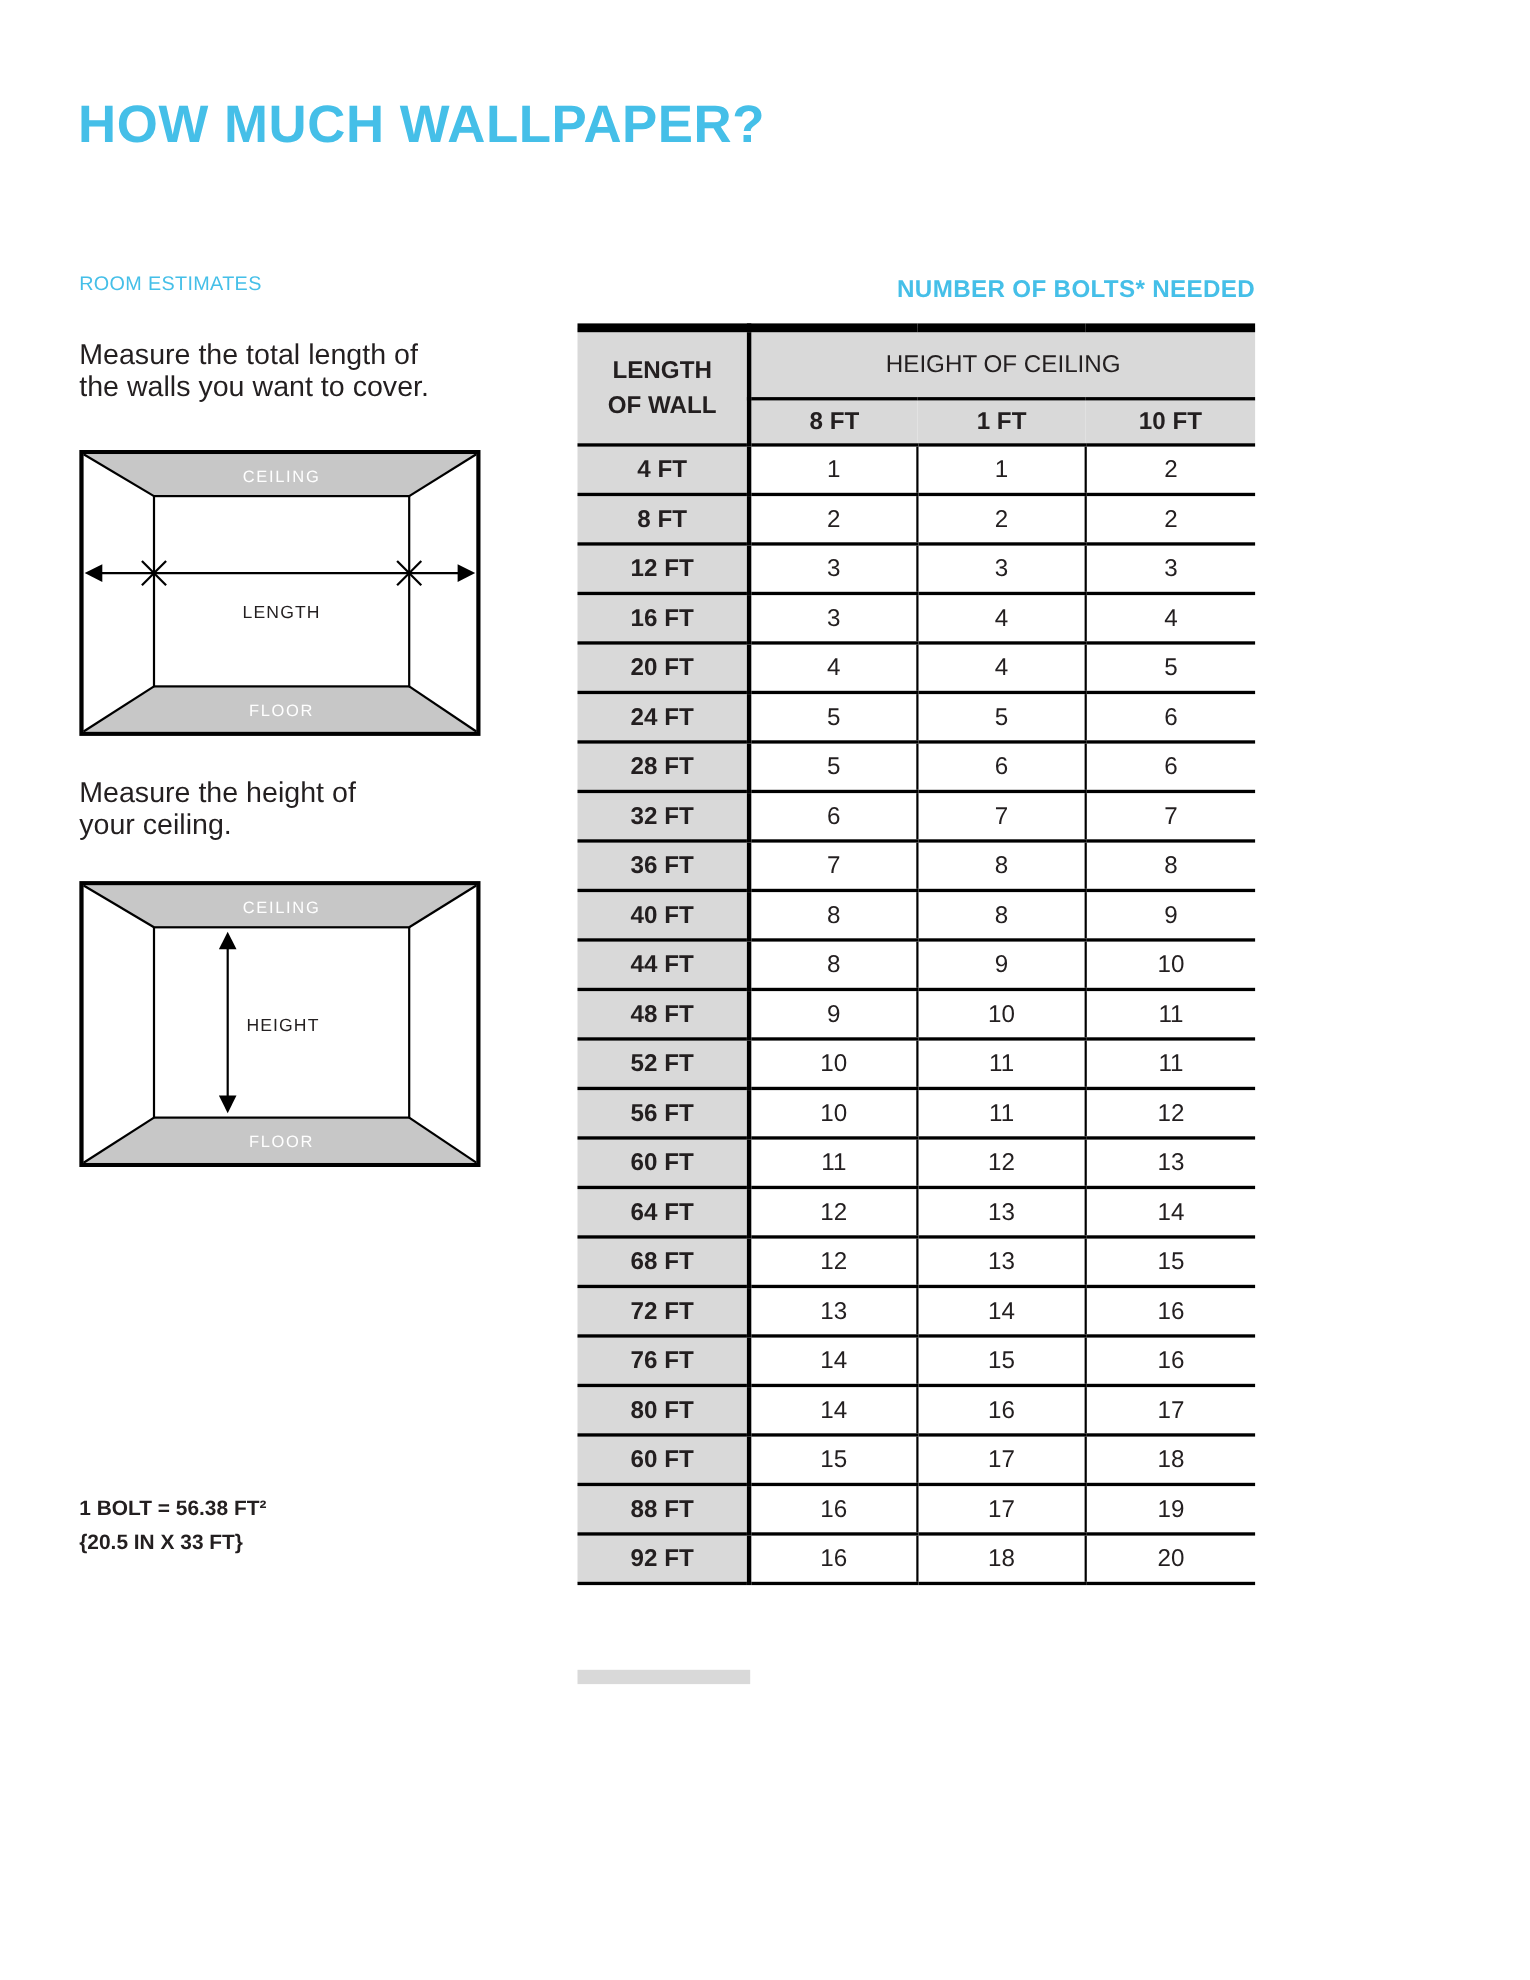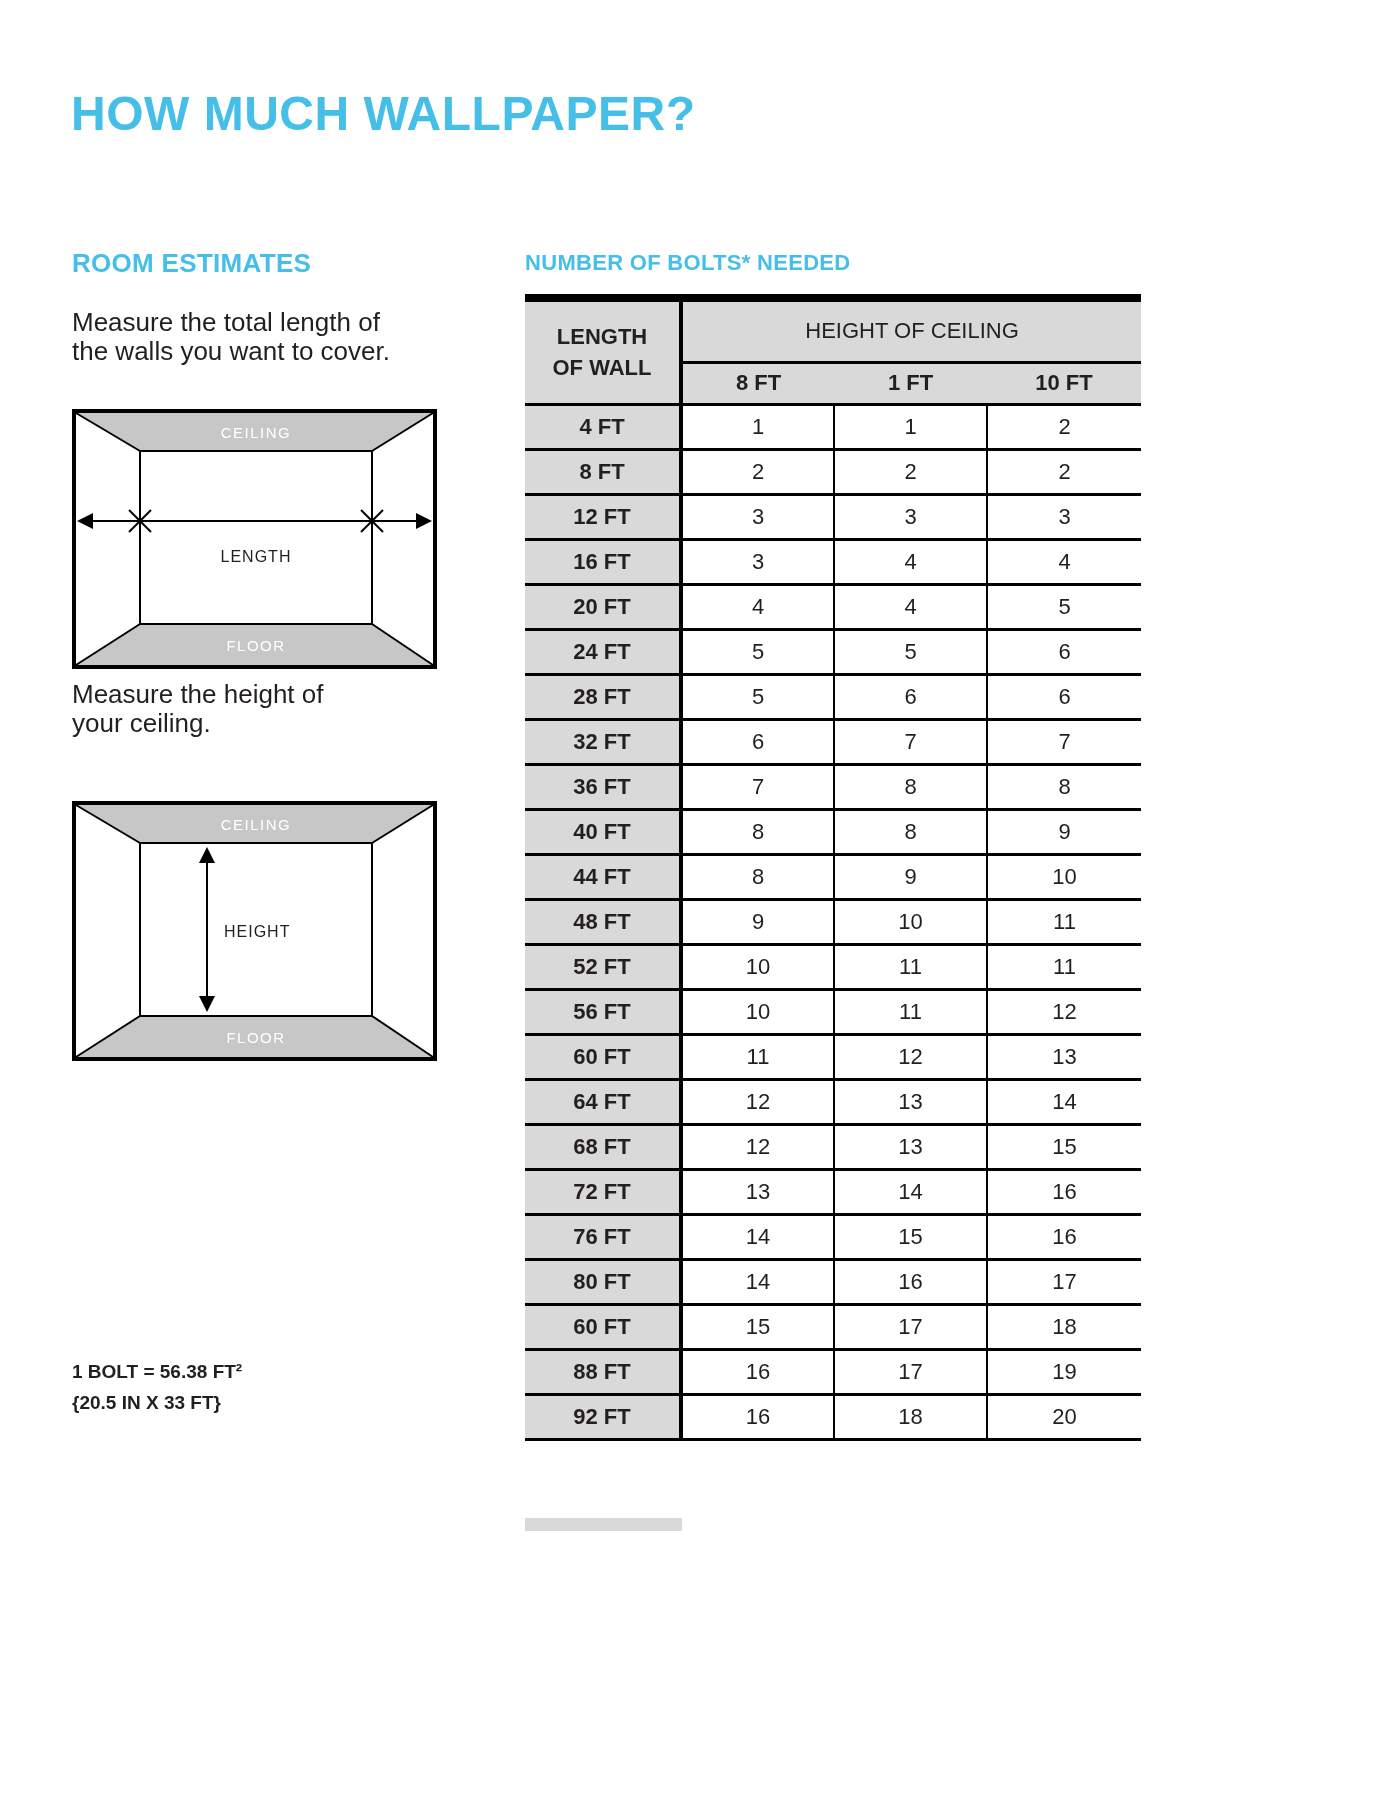--- a/index.html
+++ b/index.html
@@ -23,49 +23,49 @@
   }
   .pre { white-space: pre-line; }
 
   .title {
     position: absolute; left: 71px; top: 60px;
     font-size: 48px; font-weight: 700; color: var(--accent);
     letter-spacing: 0.5px;
   }
   .section-heading {
     position: absolute; left: 72px; top: 222px;
-    font-size: 26px; font-weight: 700; color: var(--accent);
+    font-size: 18px; font-weight: 400; color: var(--accent);
     letter-spacing: 0.3px;
   }
   .para {
     position: absolute; left: 72px;
     font-size: 26px; line-height: 29px; color: var(--ink);
   }
   #para1 { top: 282px; }
-  #para2 { top: 654px; }
+  #para2 { top: 680px; }
   #para3 { top: 1072px; }
   .diagram { position: absolute; left: 72px; }
   #diagram1 { top: 383px; }
   #diagram2 { top: 775px; }
   .band-label { font-family: "Liberation Sans", sans-serif; font-size: 15px; letter-spacing: 1.5px; fill: #ffffff; }
   .dim-label  { font-family: "Liberation Sans", sans-serif; font-size: 16px; letter-spacing: 1px; fill: var(--ink); }
 
   .note {
     position: absolute; left: 72px; top: 1241px;
     font-size: 22px; font-weight: 700; line-height: 30px;
   }
   .note .indent { padding-left: 18px; }
   .bolt-info {
     position: absolute; left: 72px; top: 1330px;
     font-size: 19px; font-weight: 700; line-height: 31px;
   }
 
   .table-heading {
     position: absolute; left: 525px; top: 224px; width: 616px;
-    text-align: left;
+    text-align: right;
     font-size: 22px; font-weight: 700; color: var(--accent);
     letter-spacing: 0.3px;
   }
   .bolts-table {
     position: absolute; left: 525px; top: 268px; width: 616px;
     border-collapse: collapse; table-layout: fixed;
     border-top: 8px solid var(--line);
   }
   .bolts-table th, .bolts-table td {
     text-align: center; vertical-align: middle;

